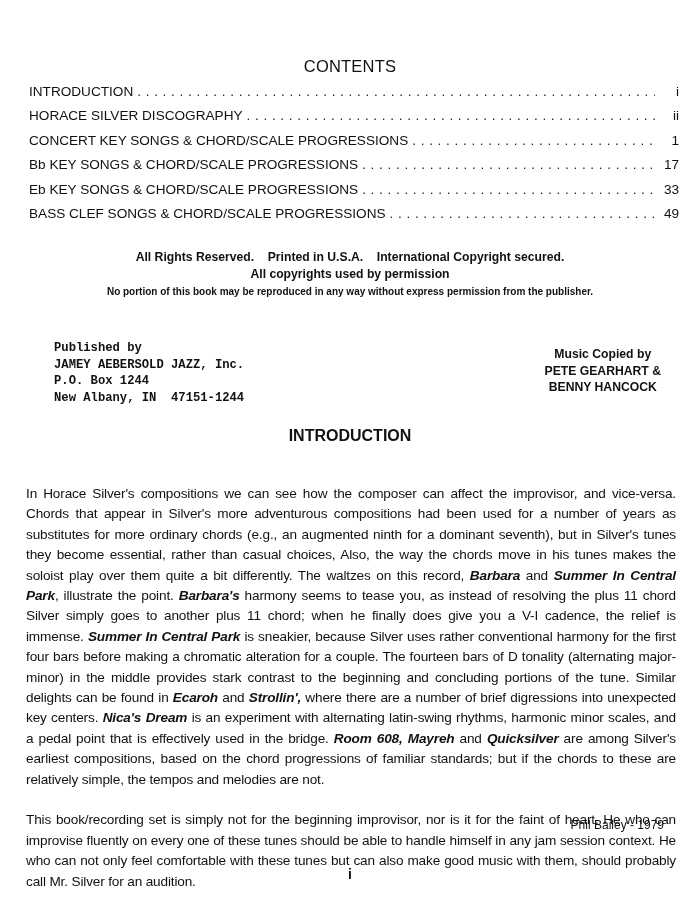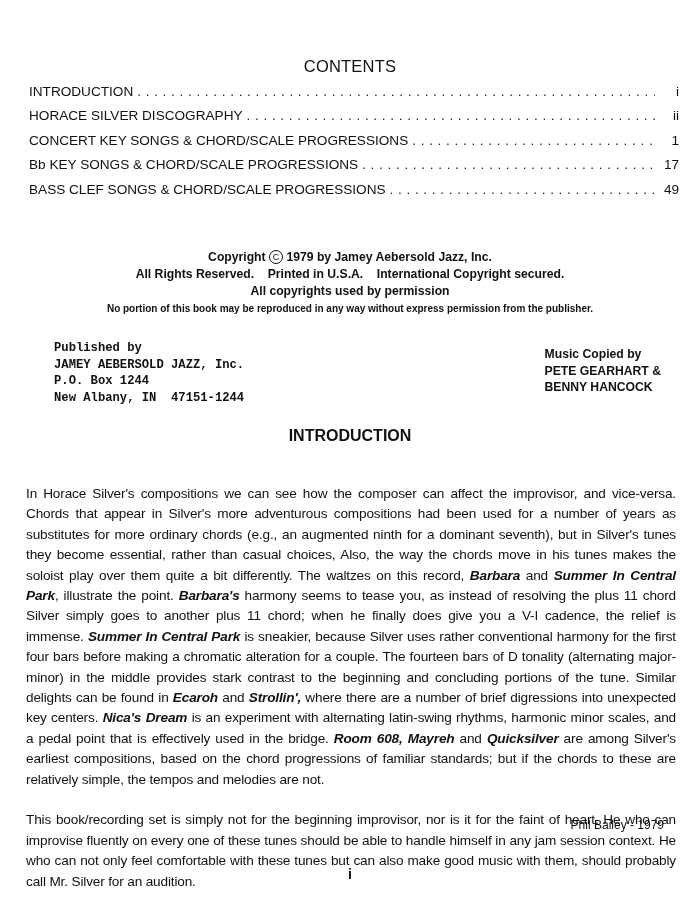--- a/index.html
+++ b/index.html
@@ -35,21 +35,21 @@
   }
   .credits .small { font-size: 10px; }
   .copy-sym { font-weight: normal; border: 1px solid #111; border-radius: 50%;
     display: inline-block; width: 12px; height: 12px; line-height: 12px; font-size: 9px; text-align: center; vertical-align: 1px; }
 
   .pub-left {
     position: absolute; top: 340px; left: 54px; font-weight: bold;
     font-size: 12.2px; line-height: 16.5px; font-family: Liberation Mono, monospace;
   }
   .pub-right {
-    position: absolute; top: 346px; right: 39px; font-weight: bold; text-align: left;
+    position: absolute; top: 346px; right: 39px; font-weight: bold; text-align: center;
     font-size: 12.2px; line-height: 16.5px;
   }
 
   .intro-title {
     position: absolute; top: 427px; left: 0; width: 700px; text-align: center;
     font-weight: bold; font-size: 16px;
   }
   .intro-body {
     position: absolute; top: 460px; left: 26px; width: 650px;
     font-size: 13.6px; line-height: 20.4px; text-align: justify;
@@ -88,32 +88,32 @@
       <span class="toc-label">CONCERT KEY SONGS &amp; CHORD/SCALE PROGRESSIONS</span>
       <span class="toc-dots"></span>
       <span class="toc-page">1</span>
     </div>
     <div class="toc-row">
       <span class="toc-label">Bb KEY SONGS &amp; CHORD/SCALE PROGRESSIONS</span>
       <span class="toc-dots"></span>
       <span class="toc-page">17</span>
     </div>
     <div class="toc-row">
+      <span class="toc-label">Eb KEY SONGS &amp; CHORD/SCALE PROGRESSIONS</span>
+      <span class="toc-dots"></span>
+      <span class="toc-page">33</span>
+    </div>
+    <div class="toc-row">
       <span class="toc-label">BASS CLEF SONGS &amp; CHORD/SCALE PROGRESSIONS</span>
       <span class="toc-dots"></span>
       <span class="toc-page">49</span>
     </div>
   </div>
 
   <div class="credits">
-    <div>
-      <span>Copyright</span>
-      <span class="copy-sym">C</span>
-      <span>1979 by Jamey Aebersold Jazz, Inc.</span>
-    </div>
     <div>All Rights Reserved.&nbsp;&nbsp;&nbsp;&nbsp;Printed in U.S.A.&nbsp;&nbsp;&nbsp;&nbsp;International Copyright secured.</div>
     <div>All copyrights used by permission</div>
     <div class="small">No portion of this book may be reproduced in any way without express permission from the publisher.</div>
   </div>
 
   <div class="pub-left">
     <div>Published by</div>
     <div>JAMEY AEBERSOLD JAZZ, Inc.</div>
     <div>P.O. Box 1244</div>
     <div style="white-space:pre">New Albany, IN  47151-1244</div>

